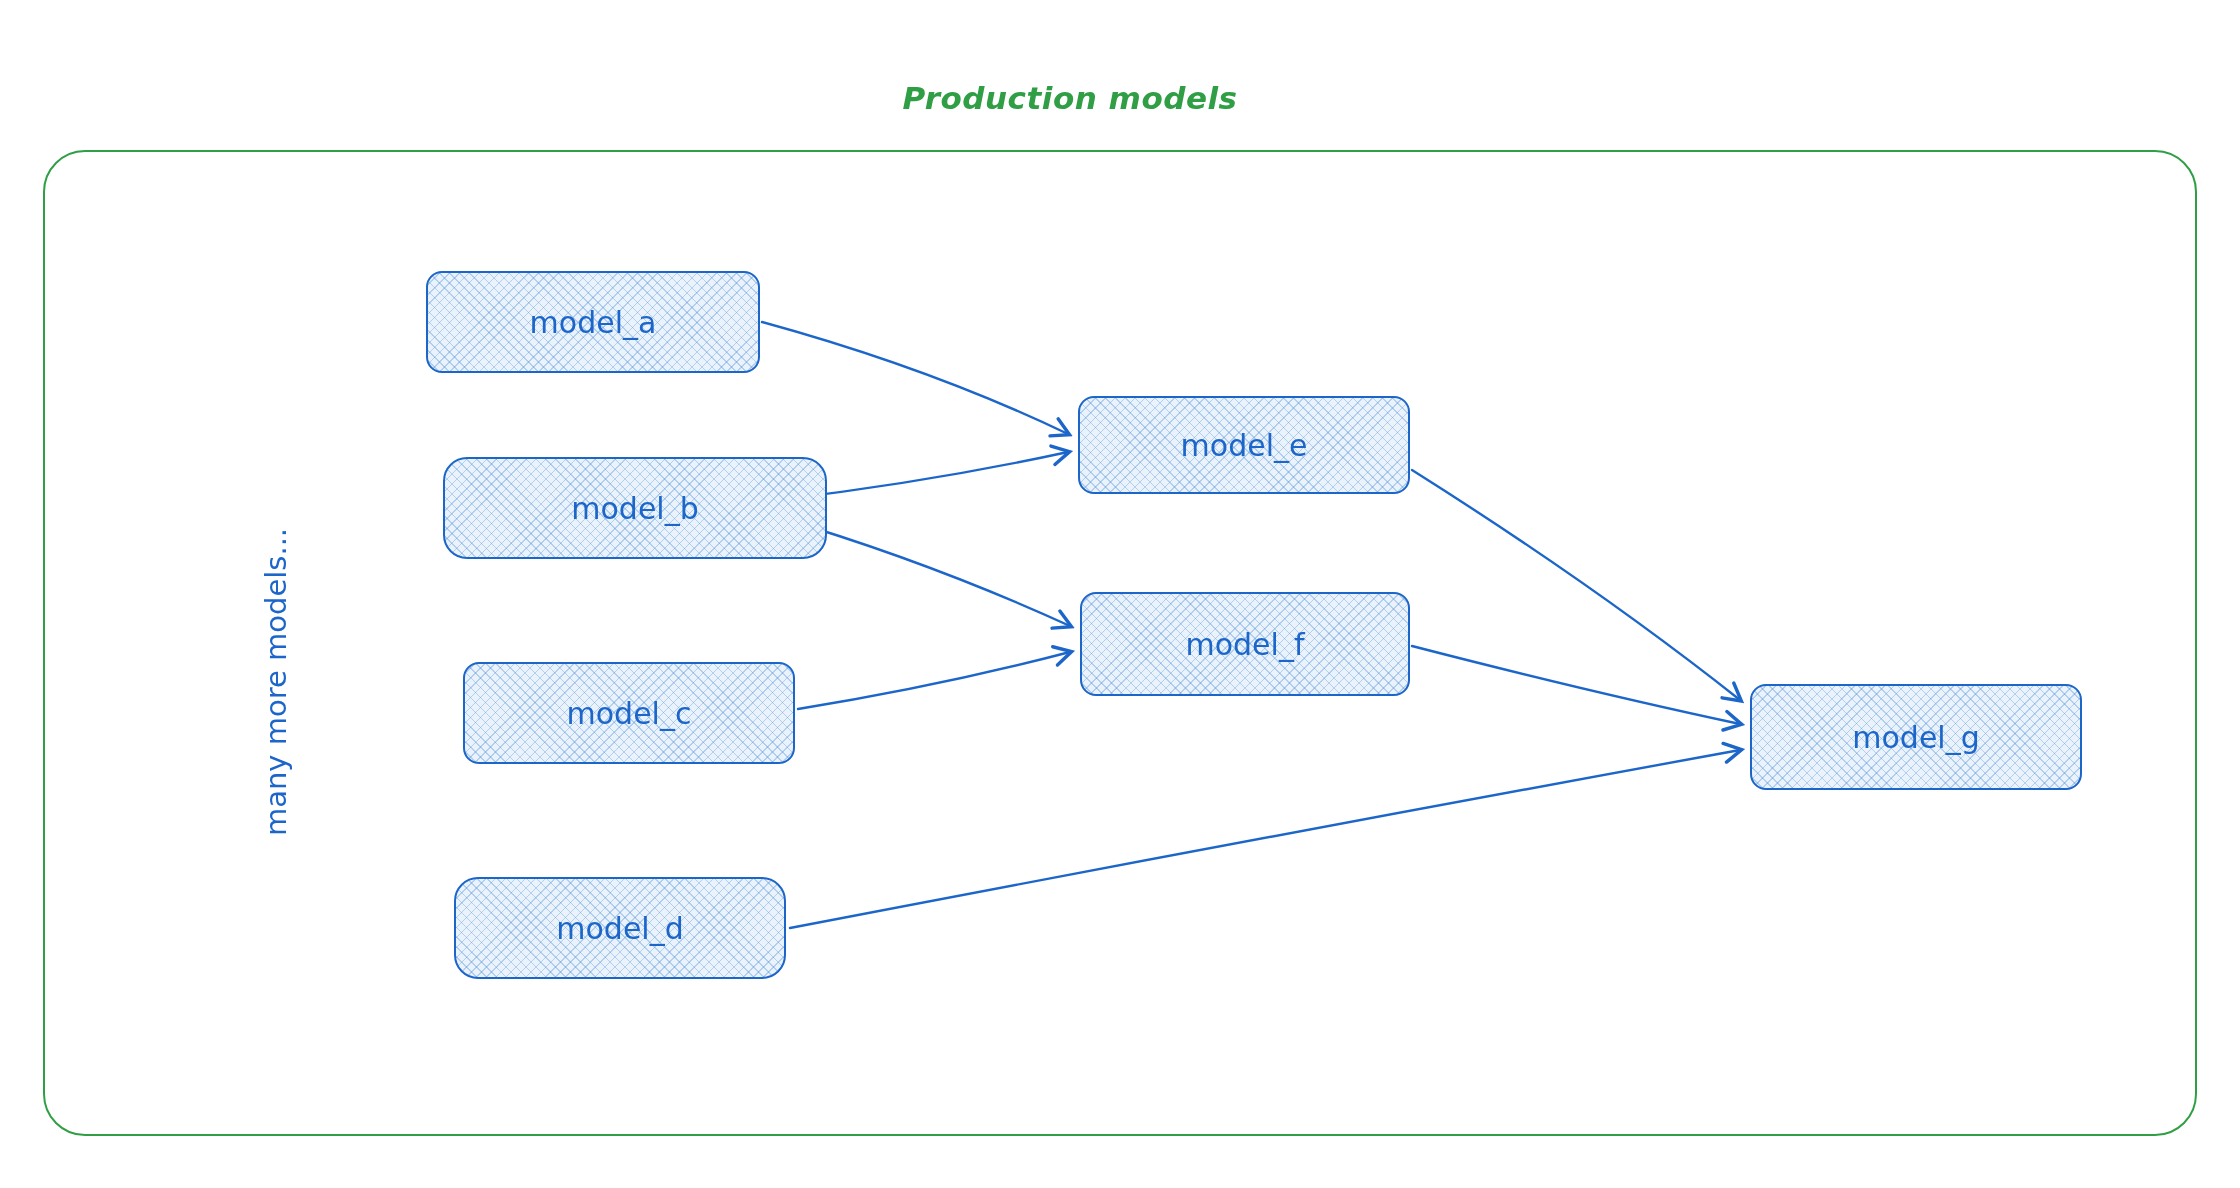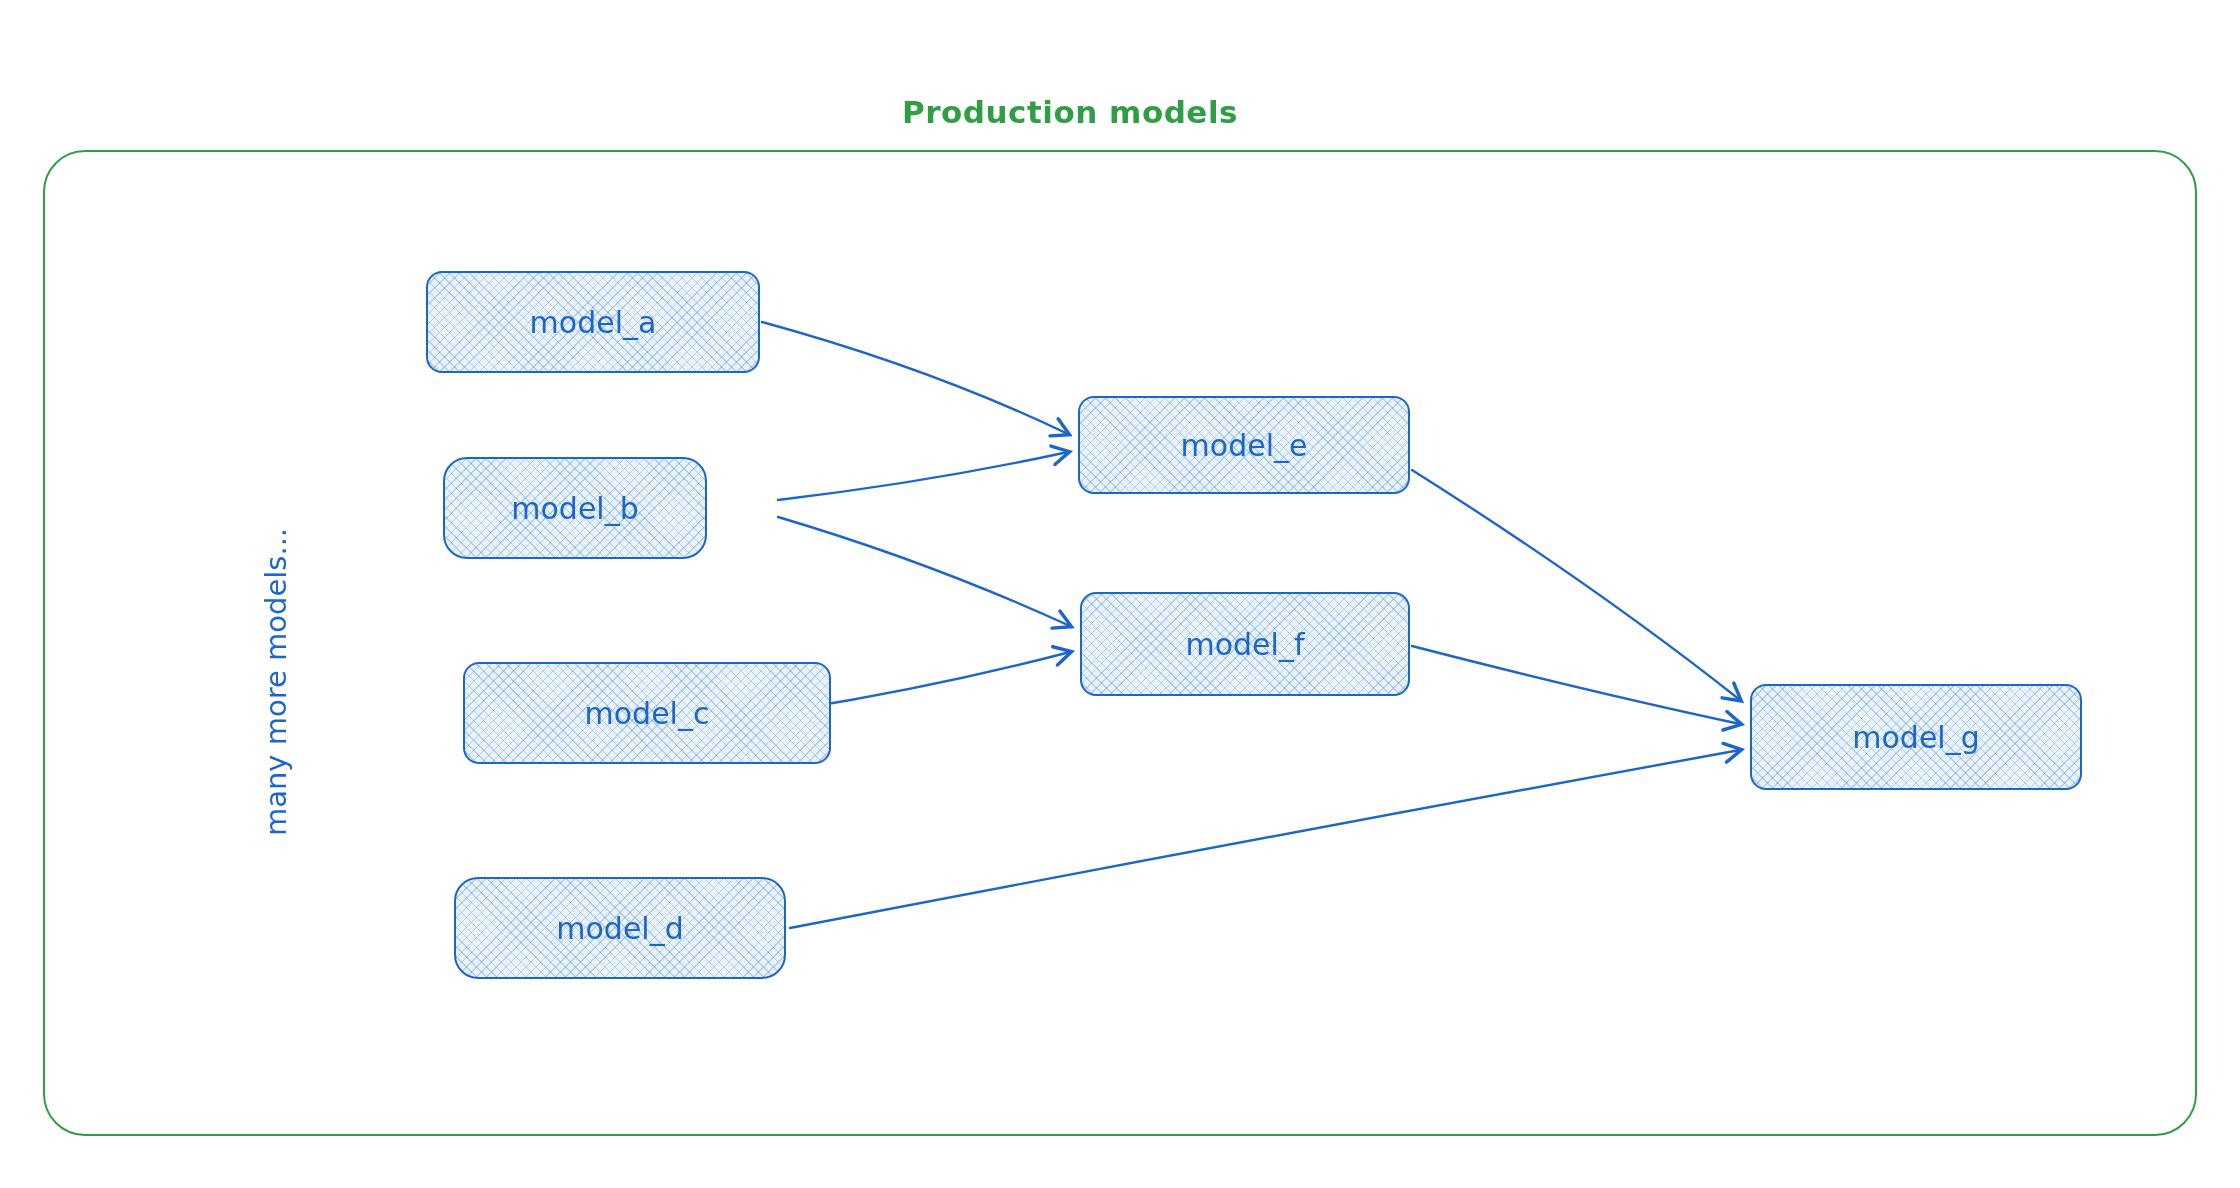--- a/index.html
+++ b/index.html
@@ -8,27 +8,28 @@
     position: relative;
     width: 2240px;
     height: 1188px;
     background: #ffffff;
     font-family: "DejaVu Sans", sans-serif;
     overflow: hidden;
   }
   .diagram-title {
     position: absolute;
     left: 0;
-    top: 94px;
+    top: 80px;
     width: 2140px;
     text-align: center;
     font-size: 31px;
     font-weight: 600;
     letter-spacing: 0.5px;
     color: #2f9e44;
+    font-style: italic;
   }
   .group-frame {
     position: absolute;
     left: 43px;
     top: 150px;
     width: 2154px;
     height: 986px;
     border: 2.5px solid #2f9e44;
     border-radius: 42px;
     background: transparent;
@@ -42,22 +43,22 @@
     justify-content: center;
     font-size: 30px;
     font-weight: 500;
     color: #1c66c9;
     background-color: #eaf3fc;
     background-image:
       repeating-linear-gradient(45deg, rgba(76,139,214,0.35) 0px, rgba(76,139,214,0.35) 1px, transparent 1px, transparent 7px),
       repeating-linear-gradient(-45deg, rgba(76,139,214,0.35) 0px, rgba(76,139,214,0.35) 1px, transparent 1px, transparent 7px);
   }
   .node-a { left: 426px;  top: 271px; width: 334px; height: 102px; }
-  .node-b { left: 443px;  top: 457px; width: 264px; height: 102px; border-radius: 24px; }
-  .node-c { left: 463px;  top: 662px; width: 368px; height: 102px; }
+  .node-b { left: 443px;  top: 457px; width: 384px; height: 102px; border-radius: 24px; }
+  .node-c { left: 463px;  top: 662px; width: 332px; height: 102px; }
   .node-d { left: 454px;  top: 877px; width: 332px; height: 102px; border-radius: 24px; }
   .node-e { left: 1078px; top: 396px; width: 332px; height: 98px;  }
   .node-f { left: 1080px; top: 592px; width: 330px; height: 104px; }
   .node-g { left: 1750px; top: 684px; width: 332px; height: 106px; }
   .side-label {
     position: absolute;
     left: 276px;
     top: 682px;
     transform: translate(-50%, -50%) rotate(-90deg);
     white-space: nowrap;

